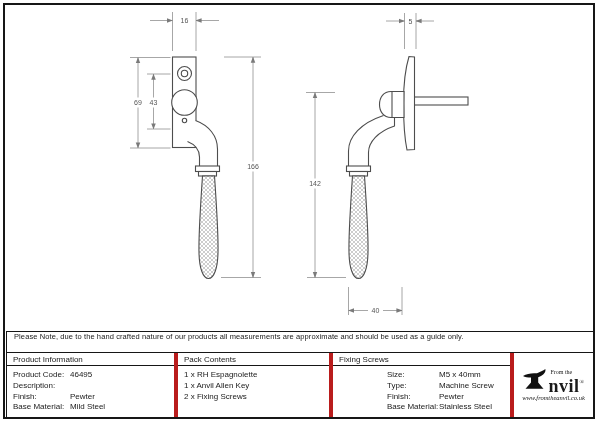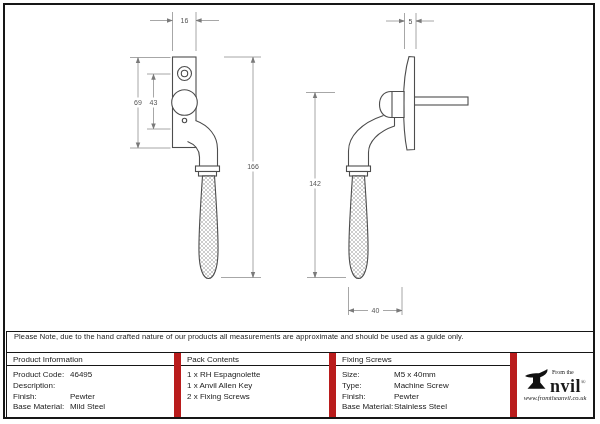--- a/index.html
+++ b/index.html
@@ -7,31 +7,31 @@
          font-family:"Liberation Sans",sans-serif;color:#1a1a1a;overflow:hidden;}
   .outer-border{position:absolute;left:3px;top:3px;width:592px;height:416px;
                 border:2px solid #161616;box-sizing:border-box;}
   .drawing-svg{position:absolute;left:0;top:0;}
   .note-bar{position:absolute;left:6px;top:331px;width:588px;height:22px;
             border:1px solid #161616;box-sizing:border-box;display:flex;
             padding-left:7px;font-size:7.5px;letter-spacing:0.1px;}
   .spec-table{position:absolute;left:6px;top:352px;width:588px;height:66px;
               border:1px solid #161616;box-sizing:border-box;display:flex;justify-content:space-between;}
   .col{box-sizing:border-box;height:100%;}
-  .col + .col{border-left:7px solid #b91c1c;}
+  .col + .col{border-left:4px solid #b91c1c;}
   .col1{width:167px;}
   .col2{width:155px;}
   .col3{width:181px;}
   .col4{flex:1;display:flex;align-items:center;justify-content:center;}
   .col-header{height:13px;border-bottom:1px solid #161616;font-size:8px;
               padding:2px 0 0 6px;box-sizing:border-box;}
   .col-body{padding:4px 0 0 6px;font-size:8px;}
   .spec-row{display:flex;line-height:10.8px;white-space:nowrap;}
   .spec-label{width:57px;flex:none;}
-  .col3 .spec-label{width:52px;}
+  .col3 .spec-label{width:52px;margin-left:48px;}
   .pack-item{line-height:10.8px;white-space:nowrap;}
   .logo{display:flex;flex-direction:column;align-items:center;}
   .logo-row{display:flex;align-items:flex-start;}
   .logo-right{display:flex;flex-direction:column;line-height:1;}
   .from-the{font-size:6px;font-family:"Liberation Serif",serif;margin-left:2px;}
   .nvil{font-size:18px;font-weight:bold;font-family:"Liberation Serif",serif;
         line-height:14px;letter-spacing:0.5px;}
   .reg{font-size:6px;vertical-align:8px;font-weight:normal;}
   .logo-url{font-size:6.5px;font-style:italic;font-family:"Liberation Serif",serif;margin-top:1px;}
   .dim-text{font-size:7px;fill:#555;font-family:"Liberation Sans",sans-serif;}

